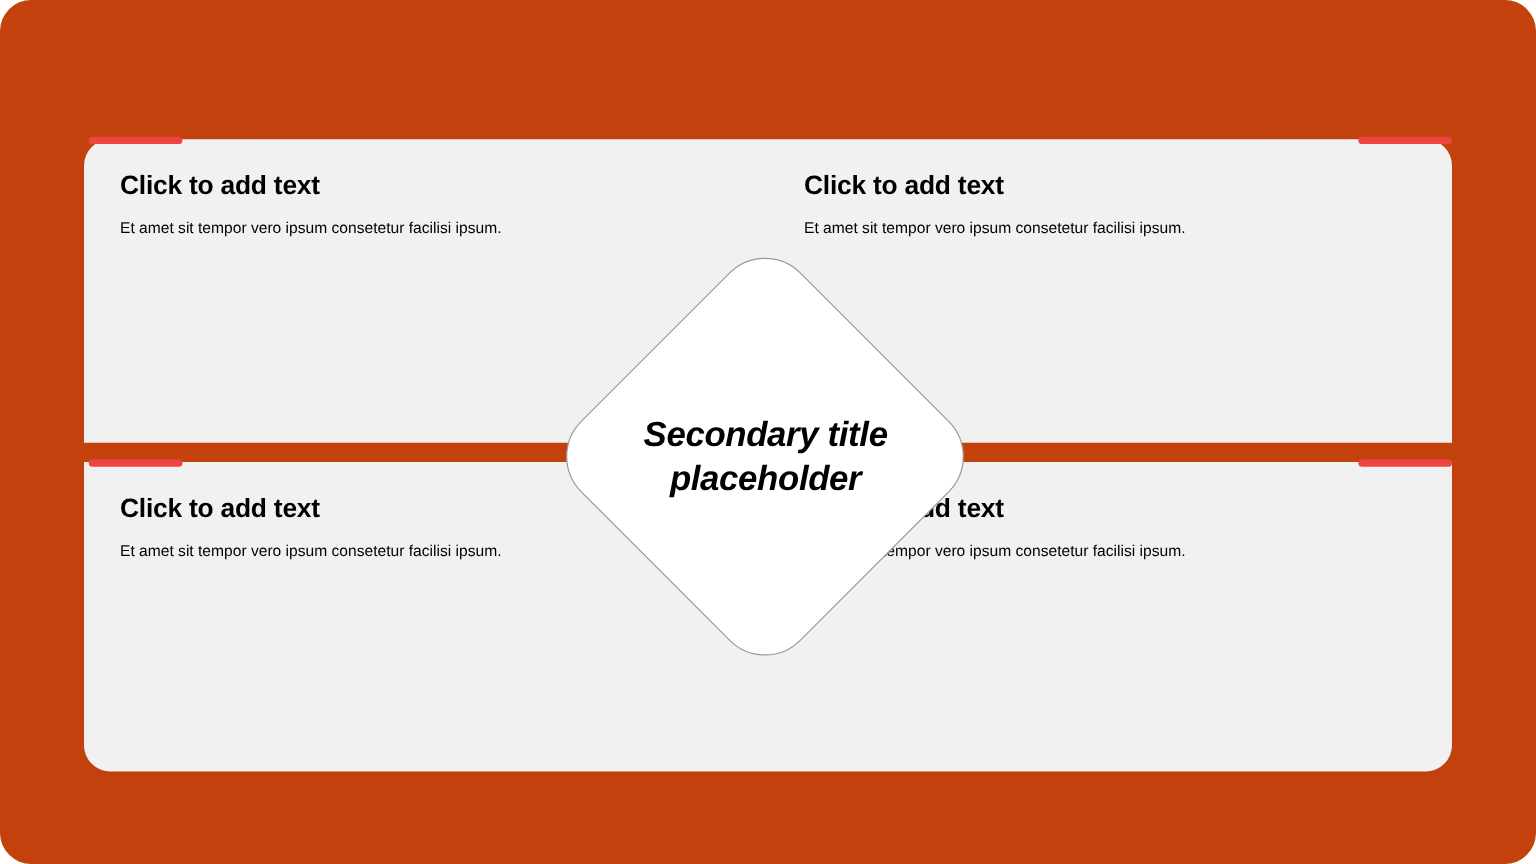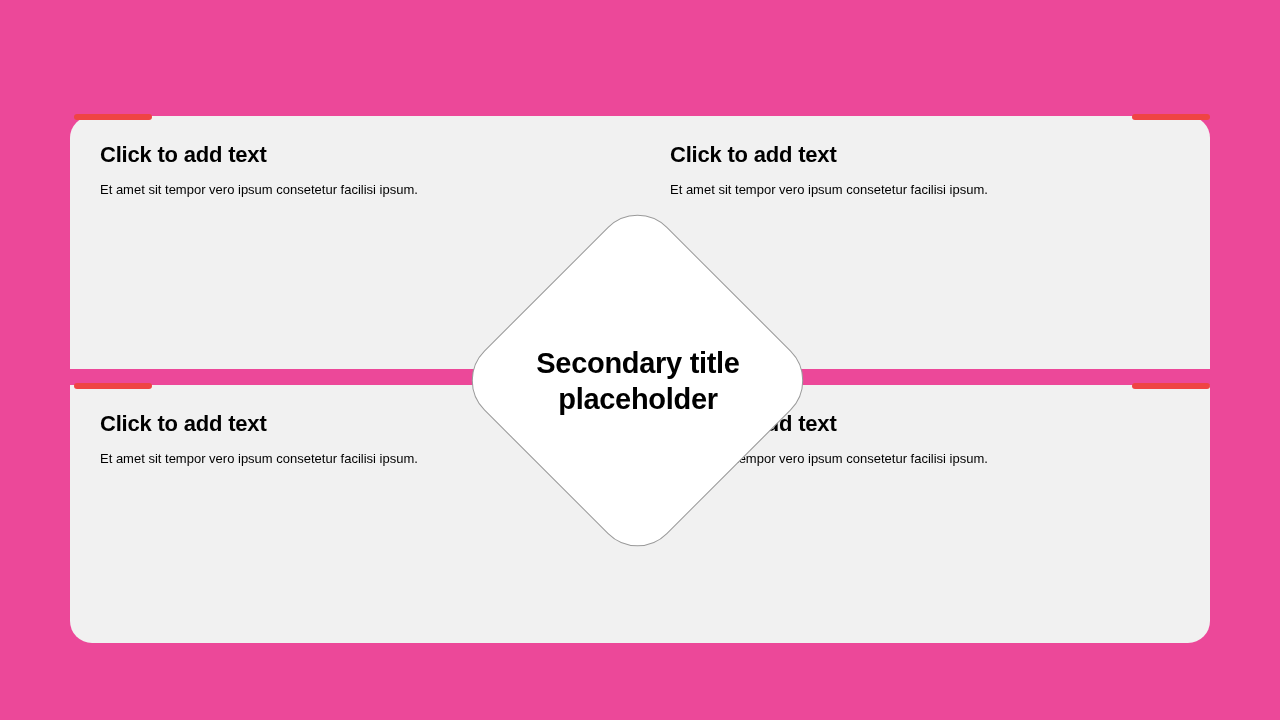--- a/index.html
+++ b/index.html
@@ -15,21 +15,22 @@
     font-family: "Liberation Sans", sans-serif;
     color: #000000;
   }
 
   .slide {
     position: absolute;
     left: 0;
     top: 0;
     width: 1280px;
     height: 720px;
-    background: #ec4899;
+    background: #c2410c;
+    border-radius: 26px;
   }
 
   
   .quad {
     position: absolute;
     background: #f1f1f1;
     box-sizing: border-box;
     padding: 26px 30px 0 30px;
   }
   .quad-tl {
@@ -114,20 +115,21 @@
     display: flex;
     align-items: center;
     justify-content: center;
     text-align: center;
     font-size: 29px;
     font-weight: bold;
     line-height: 1.25;
     letter-spacing: -0.3px;
     padding: 0 38px;
     box-sizing: border-box;
+    font-style: italic;
   }
 </style>
 </head>
 <body>
 
 <div class="slide">
 
   <div class="quad quad-tl">
     <h2>Click to add text</h2>
     <p>Et amet sit tempor vero ipsum consetetur facilisi ipsum.</p>

